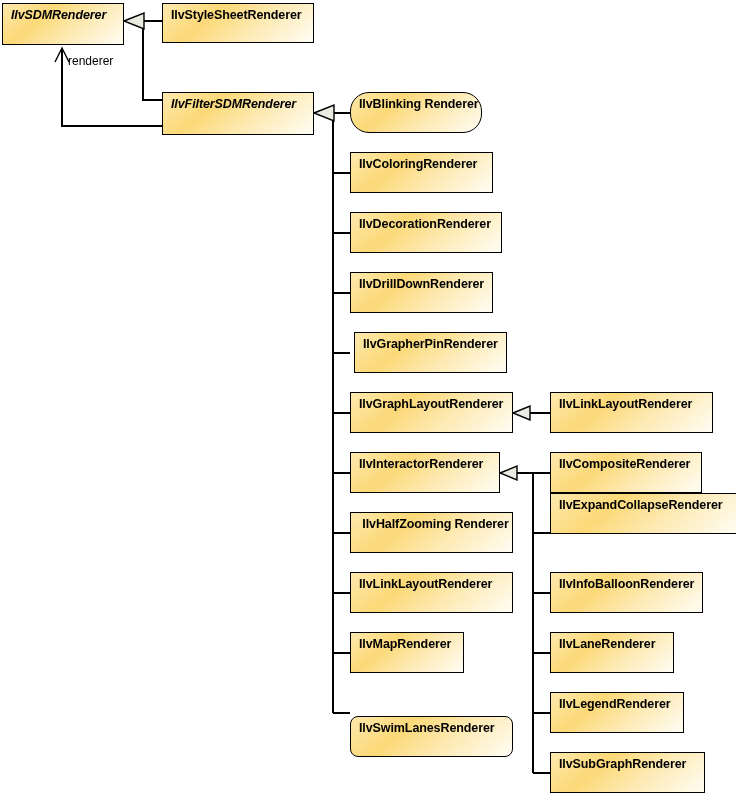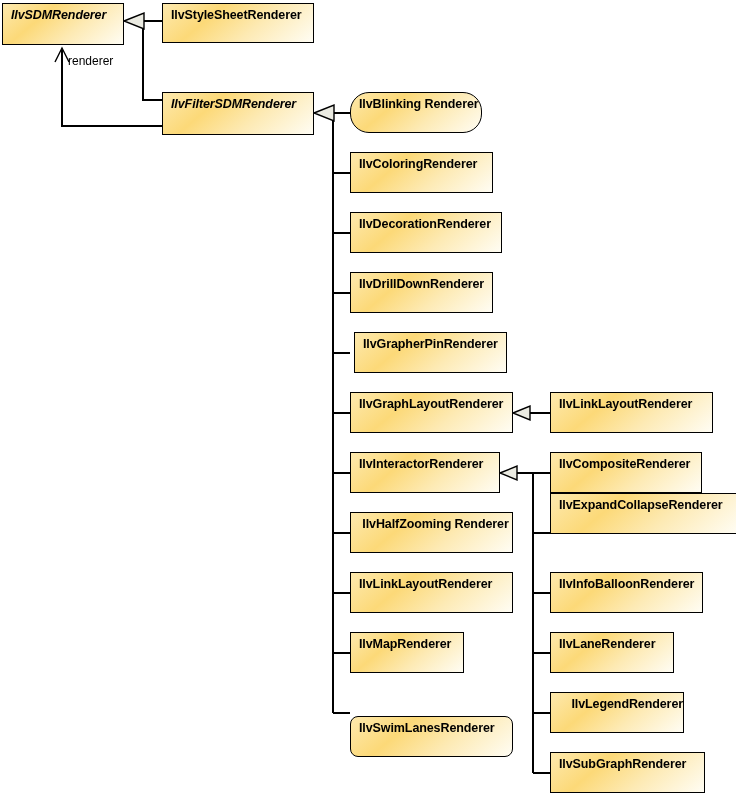--- a/index.html
+++ b/index.html
@@ -179,21 +179,21 @@
   </div>
 
   <div class="uml-class" style="left:550px; top:572px; width:153px; height:41px;">
     <span class="cname">IlvInfoBalloonRenderer</span>
   </div>
 
   <div class="uml-class" style="left:550px; top:632px; width:124px; height:41px;">
     <span class="cname">IlvLaneRenderer</span>
   </div>
 
-  <div class="uml-class" style="left:550px; top:692px; width:134px; height:41px;text-align:right;">
+  <div class="uml-class" style="left:550px; top:692px; width:134px; height:41px;">
     <span class="cname">IlvLegendRenderer</span>
   </div>
 
   <div class="uml-class" style="left:550px; top:752px; width:155px; height:41px;">
     <span class="cname">IlvSubGraphRenderer</span>
   </div>
 
   <div class="edge-label" style="left:68px; top:55px;">renderer</div>
 
 </div>

